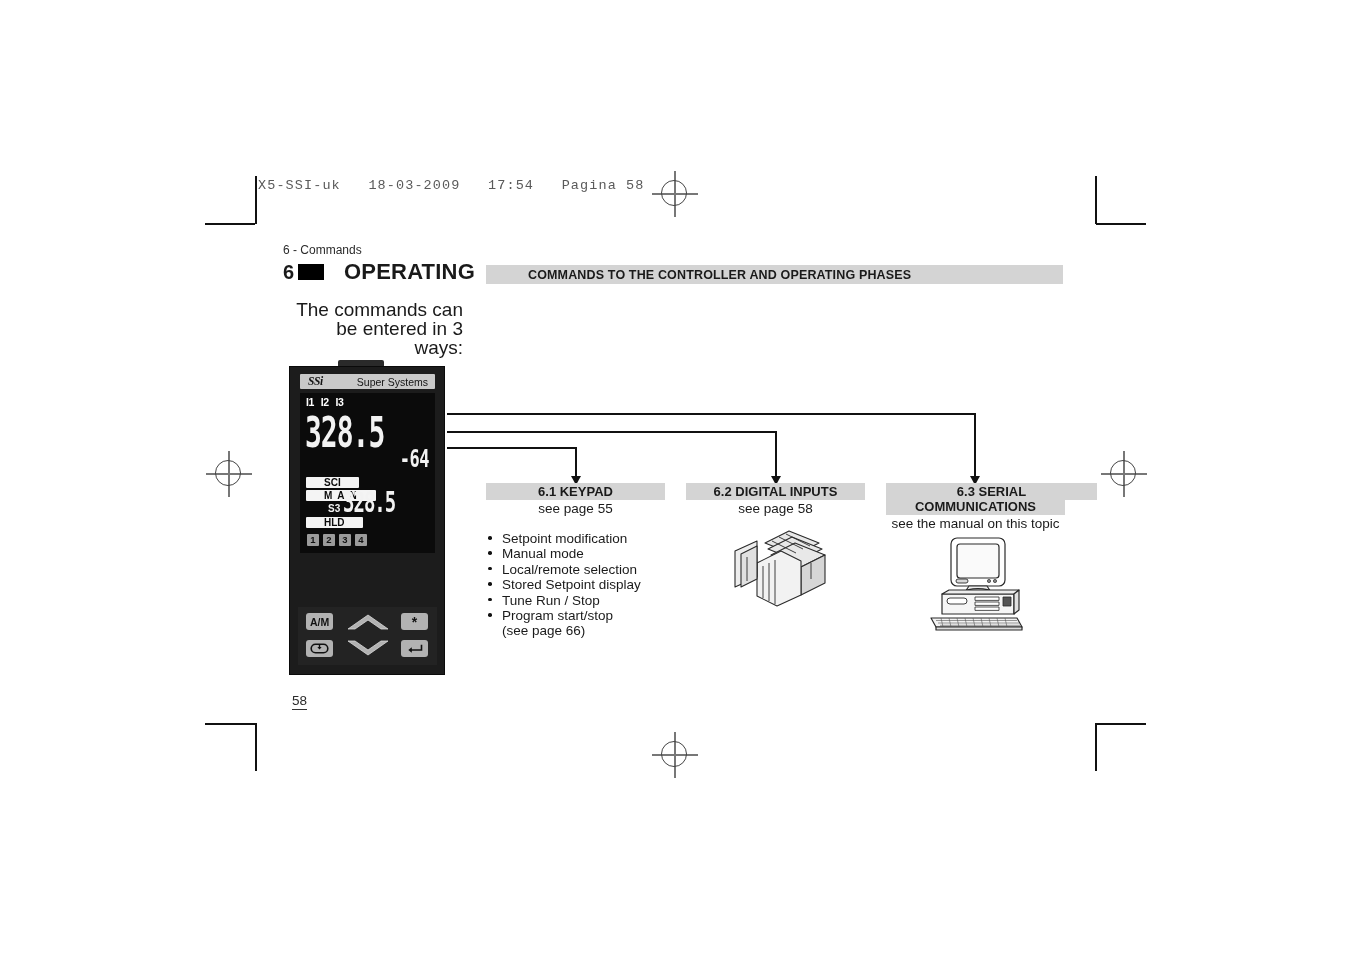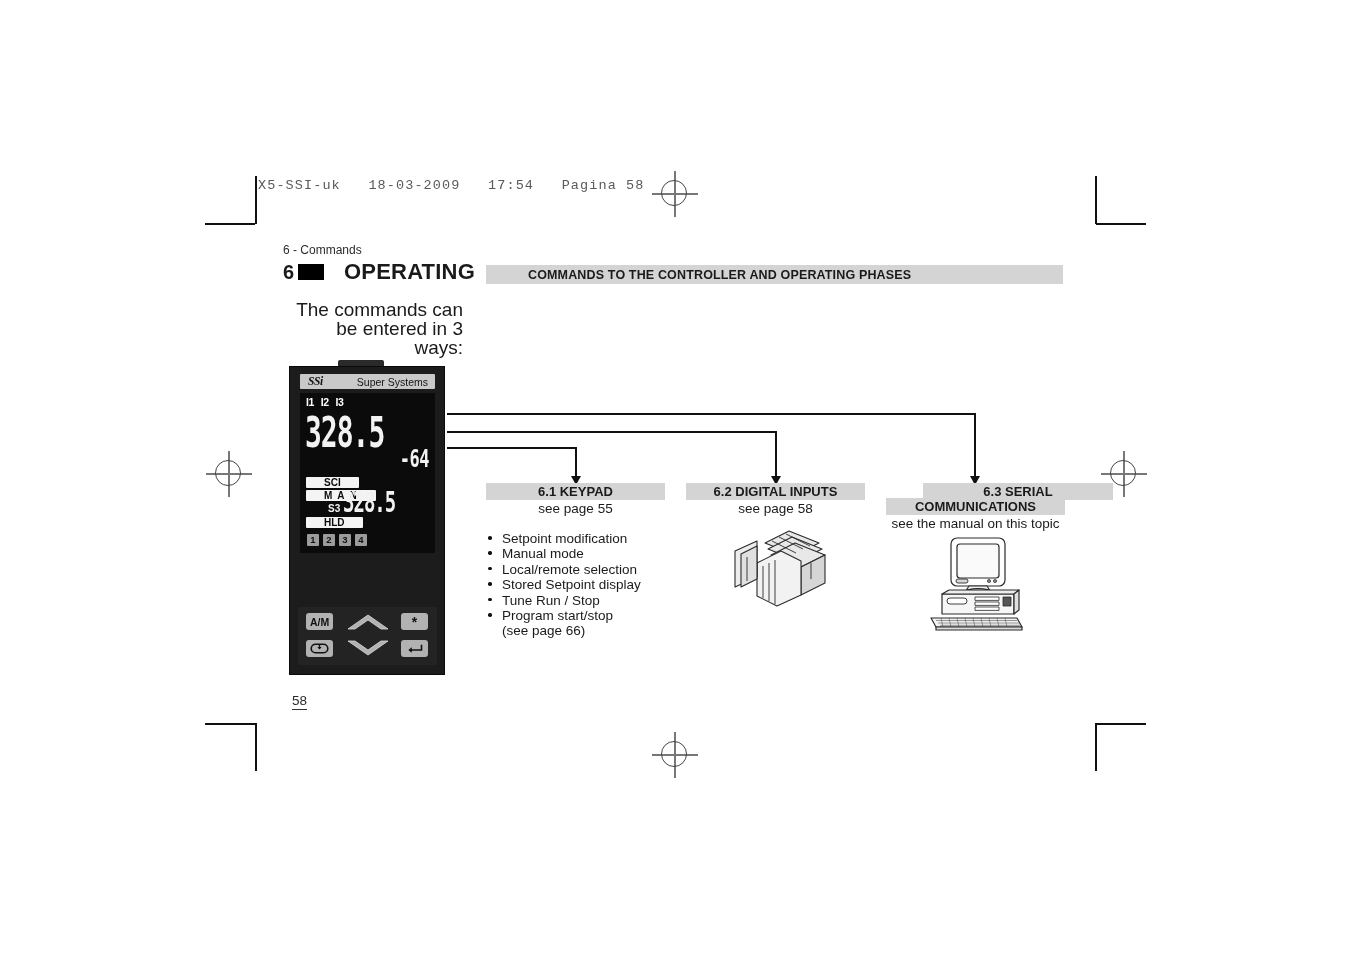--- a/index.html
+++ b/index.html
@@ -449,21 +449,21 @@
         <path d="M45 14 L69 26" stroke-width="0.9" fill="none"></path>
         <path d="M52 10 L76 22" stroke-width="0.9" fill="none"></path>
         <path d="M59 7 L83 19" stroke-width="0.9" fill="none"></path>
 
         <path d="M84 36 L84 52" stroke-width="0.9" fill="none"></path>
         <path d="M20 30 L20 54" stroke-width="0.9" fill="none"></path>
       </g>
     </svg>
   </div>
 
-  <div class="colhead" style="left:886px; top:483px; width:190px;margin-left:37px;">6.3  SERIAL</div>
+  <div class="colhead" style="left:886px; top:483px; width:211px;">6.3  SERIAL</div>
   <div class="colhead2" style="left:886px; top:498px; width:179px;">COMMUNICATIONS</div>
   <div class="colsub" style="left:876px; top:516px; width:199px;">see the manual on this topic</div>
 
   <div style="position:absolute; left:925px; top:534px;">
     <svg width="104" height="98" viewBox="0 0 104 98">
       <g fill="#ffffff" stroke="#2a2a2a" stroke-width="1.2" stroke-linejoin="round">
 
         <rect x="26" y="4" width="54" height="48" rx="6"></rect>
 
         <rect x="32" y="10" width="42" height="34" rx="3" fill="#fafafa"></rect>

